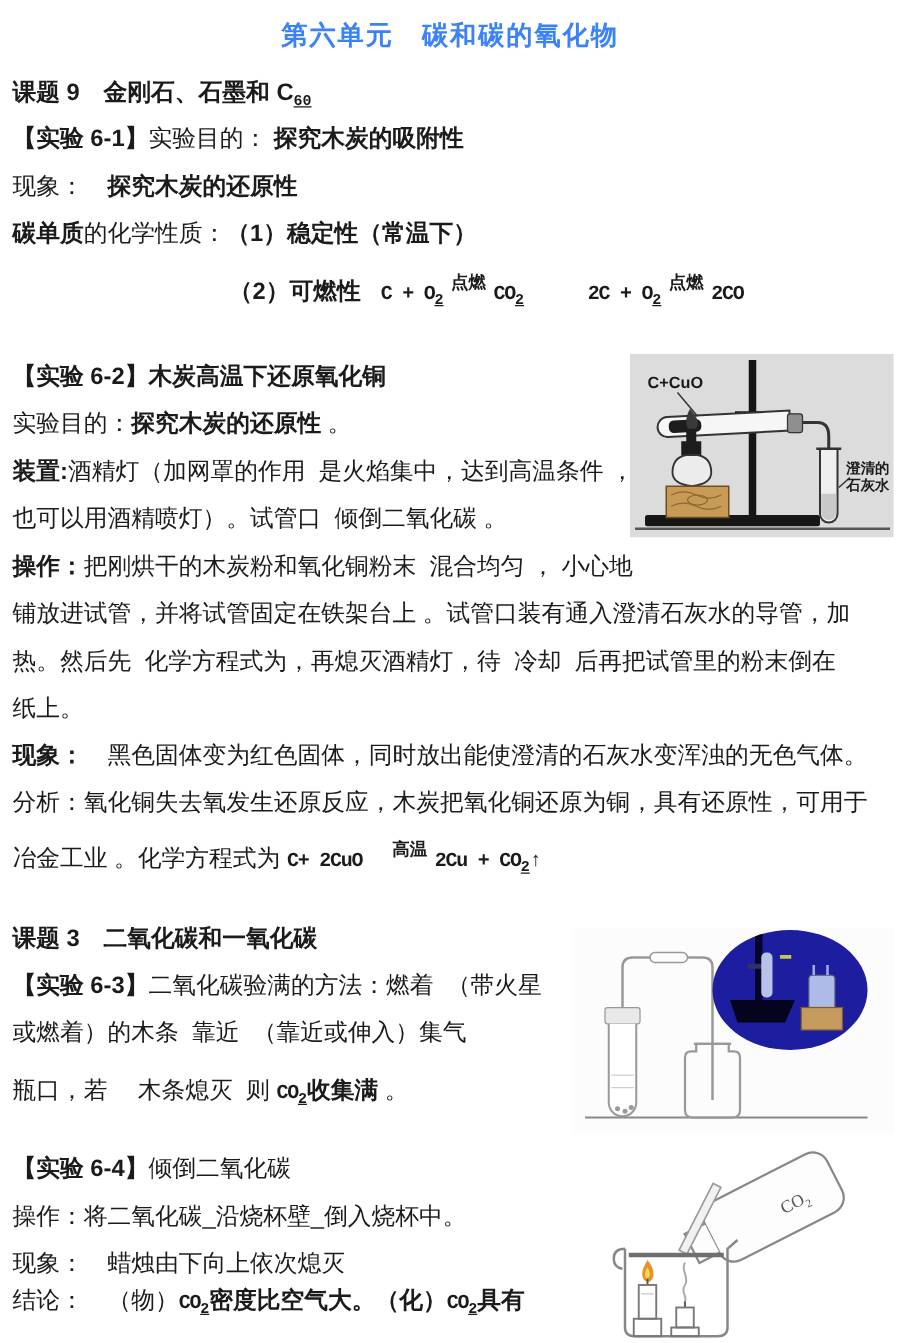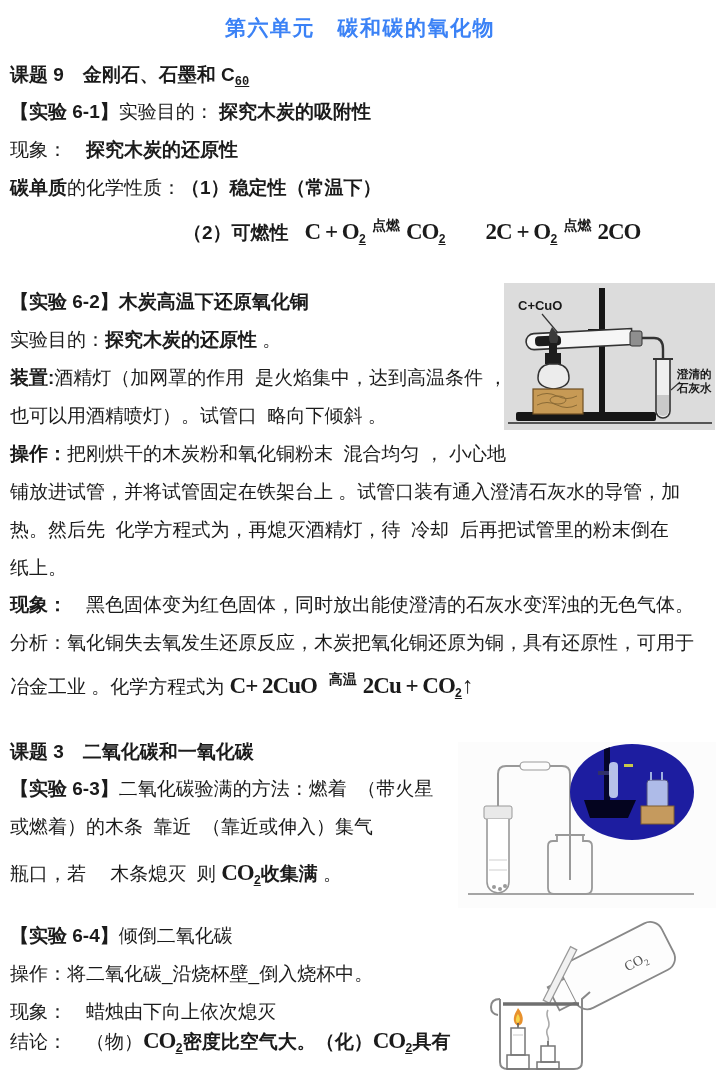--- a/index.html
+++ b/index.html
@@ -6,25 +6,25 @@
   body{
     width:720px;height:1074px;position:relative;overflow:hidden;background:#ffffff;
     font-family:"Liberation Sans","DejaVu Sans",sans-serif;color:#1b1b1b;
   }
   .title{
     position:absolute;top:14px;left:0;width:720px;text-align:center;
     font-size:21px;font-weight:700;color:#3b82f6;letter-spacing:1.5px;
   }
   .line{position:absolute;left:10px;width:702px;font-size:19px;line-height:26px;white-space:pre-wrap;}
   .b,span.b{font-weight:700;}
-  .f{font-family:Liberation Serif, serif;font-weight:700;letter-spacing:-1px;font-size:23px;}
+  .f{font-family:Liberation Mono, monospace;font-weight:700;letter-spacing:-1px;font-size:16px;}
   .sub{font-size:12px;vertical-align:-4px;font-weight:700;font-family:"Liberation Mono","DejaVu Sans Mono",monospace;text-decoration:underline;}
   .sup{display:inline-block;font-size:14px;vertical-align:9px;font-weight:700;margin:0 6px;letter-spacing:0;font-family:"Liberation Sans","DejaVu Sans",sans-serif;}
   .m16{margin-left:16px;}
-  .mgap{margin-left:40px;}
+  .mgap{margin-left:51px;}
   .fig{position:absolute;}
   .figlabel{font:700 13px "Liberation Sans","DejaVu Sans",sans-serif;fill:#1a1a1a;}
   .figsmall{font:700 11.5px "Liberation Sans","DejaVu Sans",sans-serif;fill:#1a1a1a;}
   .co2label{font:400 14px "Liberation Serif","DejaVu Serif",serif;fill:#555;}
 </style>
 </head>
 <body>
 
 <div class="title">第六单元　碳和碳的氧化物</div>
 
@@ -37,35 +37,35 @@
 <div class="line" style="top:175px"><span class="b">碳单质</span><span>的化学性质：</span><span class="b">（1）稳定性（常温下）</span></div>
 
 <div class="line" style="top:212px;left:183px"><span class="b">（2）可燃性</span><span class="f m16">C + O</span><span class="sub">2</span><span class="sup">点燃</span><span class="f">CO</span><span class="sub">2</span><span class="f mgap">2C + O</span><span class="sub">2</span><span class="sup">点燃</span><span class="f">2CO</span></div>
 
 <div class="line" style="top:289px"><span class="b">【实验 6-2】</span><span class="b">木炭高温下还原氧化铜</span></div>
 
 <div class="line" style="top:327px"><span>实验目的：</span><span class="b">探究木炭的还原性</span><span> 。</span></div>
 
 <div class="line" style="top:365px"><span class="b">装置:</span><span>酒精灯（加网罩的作用  是火焰集中，达到高温条件 ，</span></div>
 
-<div class="line" style="top:403px"><span>也可以用酒精喷灯）。试管口  略向下倾斜 。</span></div>
+<div class="line" style="top:403px"><span>也可以用酒精喷灯）。试管口  倾倒二氧化碳 。</span></div>
 
 <div class="line" style="top:441px"><span class="b">操作：</span><span>把刚烘干的木炭粉和氧化铜粉末  混合均匀 ， 小心地</span></div>
 
 <div class="line" style="top:479px"><span>铺放进试管，并将试管固定在铁架台上 。试管口装有通入澄清石灰水的导管，加</span></div>
 
 <div class="line" style="top:517px"><span>热。然后先  化学方程式为，再熄灭酒精灯，待  冷却  后再把试管里的粉末倒在</span></div>
 
 <div class="line" style="top:555px"><span>纸上。</span></div>
 
 <div class="line" style="top:592px"><span class="b">现象：</span><span>　黑色固体变为红色固体，同时放出能使澄清的石灰水变浑浊的无色气体。</span></div>
 
 <div class="line" style="top:630px"><span>分析：氧化铜失去氧发生还原反应，木炭把氧化铜还原为铜，具有还原性，可用于</span></div>
 
-<div class="line" style="top:666px"><span>冶金工业 。化学方程式为 </span><span class="f">C+ 2CuO</span><span class="sup" style="margin-left:12px">高温</span><span class="f">2Cu + CO</span><span class="sub">2</span><span class="f">↑</span></div>
+<div class="line" style="top:666px"><span>冶金工业 。化学方程式为 </span><span class="f">C+ 2CuO</span><span class="sup" style="margin-left:24px">高温</span><span class="f">2Cu + CO</span><span class="sub">2</span><span class="f">↑</span></div>
 
 <div class="line b" style="top:739px"><span>课题 3　二氧化碳和一氧化碳</span></div>
 
 <div class="line" style="top:776px"><span class="b">【实验 6-3】</span><span>二氧化碳验满的方法：燃着  （带火星</span></div>
 
 <div class="line" style="top:814px"><span>或燃着）的木条  靠近  （靠近或伸入）集气</span></div>
 
 <div class="line" style="top:860px"><span>瓶口，若　 木条熄灭  则 </span><span class="f">CO</span><span class="sub">2</span><span class="b">收集满</span><span> 。</span></div>
 
 <div class="line" style="top:923px"><span class="b">【实验 6-4】</span><span>倾倒二氧化碳</span></div>

